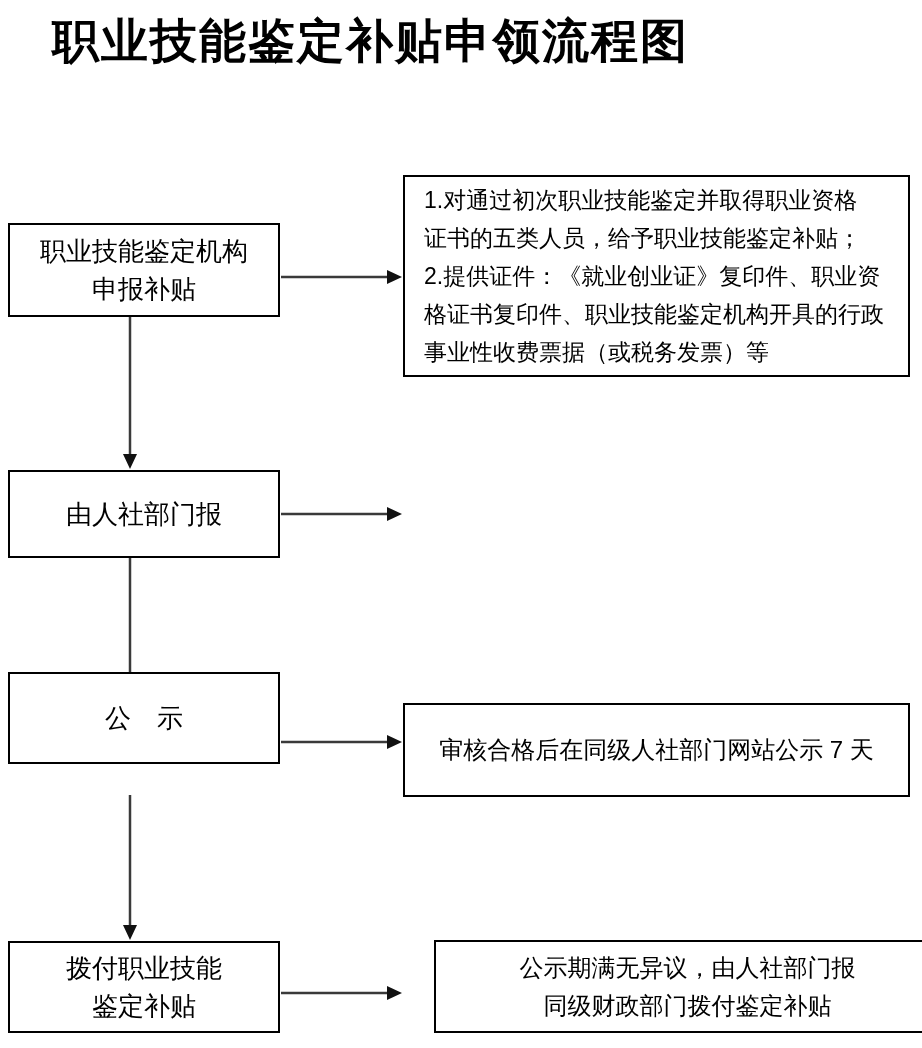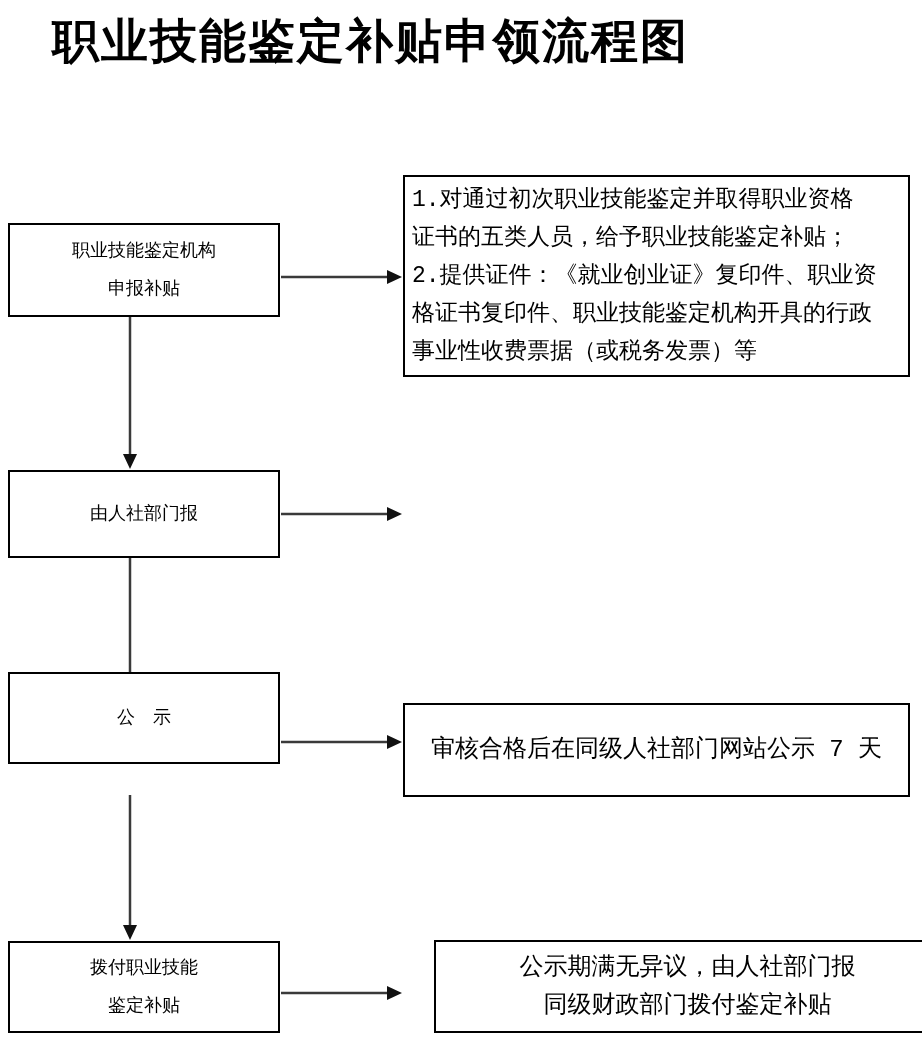--- a/index.html
+++ b/index.html
@@ -8,21 +8,20 @@
     background: #ffffff;
     font-family: "Liberation Sans", "DejaVu Sans", sans-serif;
     color: #000000;
   }
   .canvas {
     position: relative;
     width: 922px;
     height: 1048px;
     background: #ffffff;
     overflow: hidden;
-    font-family: Liberation Mono, monospace;
   }
   .title {
     position: absolute;
     left: 52px;
     top: 10px;
     margin: 0;
     font-size: 47px;
     font-weight: bold;
     letter-spacing: 2px;
     white-space: nowrap;
@@ -44,35 +43,35 @@
     justify-content: center;
   }
   .box .txt {
     white-space: pre-line;
     line-height: 38px;
     color: #000000;
   }
   .left-col {
     left: 8px;
     width: 272px;
-    font-size: 18px;
+    font-size: 26px;
     text-align: center;
   }
   .right-col {
     left: 403px;
     width: 507px;
     font-size: 24px;
     text-align: center;
   }
   .right-col.multiline-left {
     justify-content: flex-start;
     align-items: center;
     text-align: left;
     font-size: 23px;
-    padding: 2px 7px;
+    padding: 2px 19px;
   }
 </style>
 </head>
 <body>
 
 <div class="canvas">
 
   <h1 class="title">职业技能鉴定补贴申领流程图</h1>
 
   <svg class="connectors" width="922" height="1048" viewBox="0 0 922 1048">

